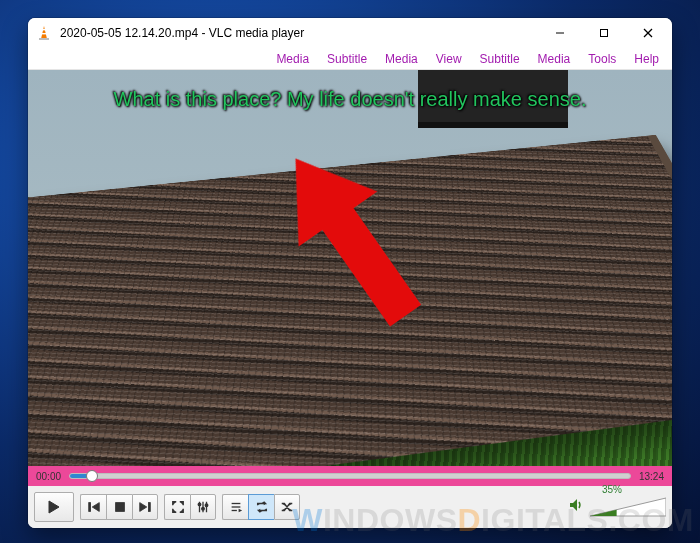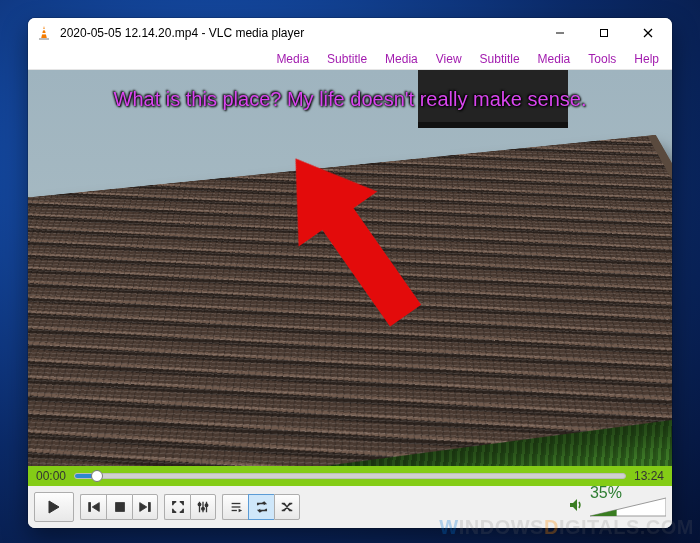--- a/index.html
+++ b/index.html
@@ -85,21 +85,21 @@
   .mailbox {
     position: absolute; top: 0; right: 104px;
     width: 150px; height: 58px;
     background: #232323;
     border-bottom: 6px solid #111;
   }
   .subtitle {
     position: absolute;
     top: 18px; left: 0; right: 0;
     text-align: center;
-    color: #d946ef;
+    color: #22c55e;
     font-size: 20px;
     font-weight: 400;
     text-shadow: 0 0 3px #000, 1px 1px 2px #000, -1px -1px 2px #000;
     padding: 0 14px;
   }
   .arrow {
     position: absolute;
     top: 82px; left: 236px;
     width: 180px; height: 180px;
     transform: rotate(-35deg);
@@ -118,23 +118,23 @@
     width: 0; height: 0;
     border-left: 48px solid transparent;
     border-right: 48px solid transparent;
     border-bottom: 74px solid #e30b0b;
   }
 
   .seekbar {
     display: flex; align-items: center;
     height: 20px;
     padding: 0 8px;
-    font-size: 12px;
+    font-size: 10px;
     color: #333;
-    background: #84cc16;
+    background: #ec4899;
     gap: 8px;
   }
   .seek-track {
     position: relative;
     flex: 1; height: 6px;
     background: #d0d0d0;
     border: 1px solid #bdbdbd;
     border-radius: 3px;
   }
   .seek-fill {
@@ -179,34 +179,34 @@
   .cbtn.active { background: #cfe7fa; border-color: #5b9bd5; }
 
   .vol {
     margin-left: auto;
     display: flex; align-items: center;
     gap: 6px;
     position: relative;
   }
   .vol-label {
     position: absolute; top: -12px; right: 44px;
-    font-size: 16px; color: #2e7d32; margin-left: 34px;
+    font-size: 10px; color: #2e7d32; margin-left: 34px;
   }
   .speaker svg { width: 16px; height: 16px; }
   .vol-tri {
     width: 76px; height: 22px;
     position: relative;
   }
   .vol-tri svg { width: 76px; height: 22px; display: block; }
 
   .watermark {
     position: absolute;
     right: 6px; bottom: 4px;
     font-family: Arial, sans-serif;
-    font-size: 20px;
+    font-size: 32px;
     font-weight: 800;
     letter-spacing: .5px;
     color: rgba(110,110,110,.18);
     text-transform: uppercase;
     pointer-events: none;
   }
   .watermark .w { color: rgba(0,120,215,.28); }
   .watermark .d { color: rgba(255,140,0,.3); }
 </style>
 </head>

